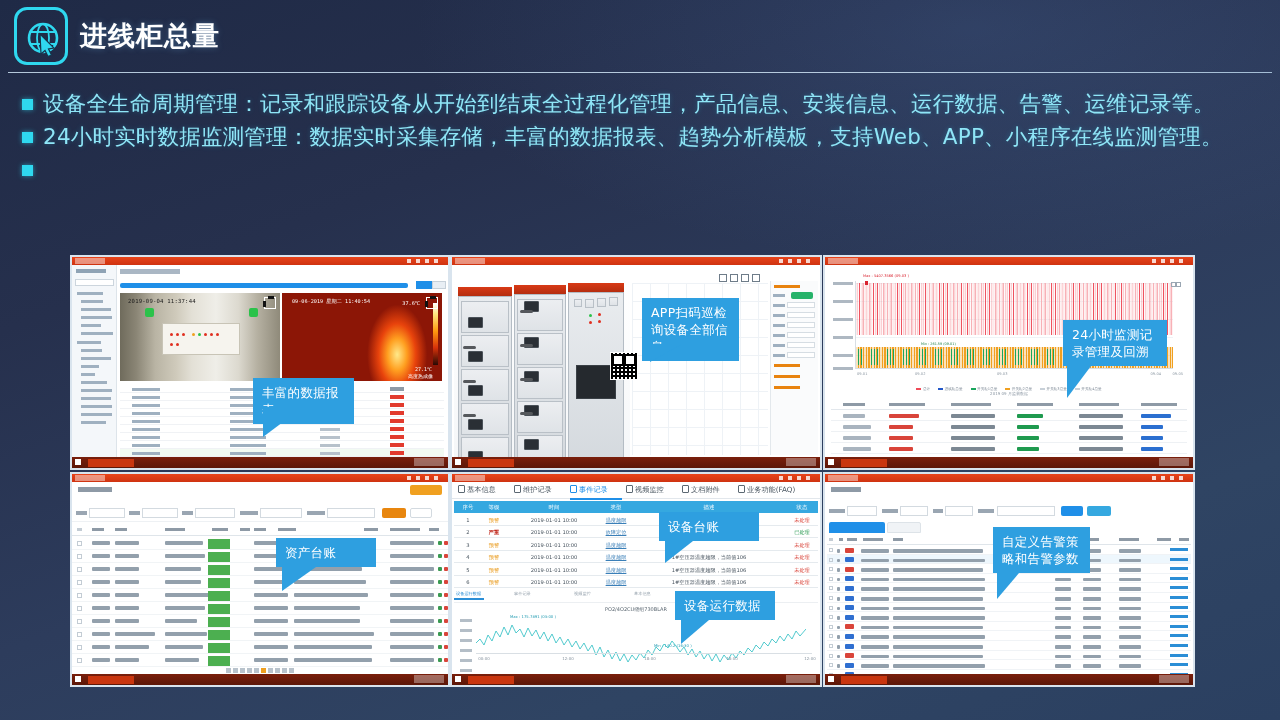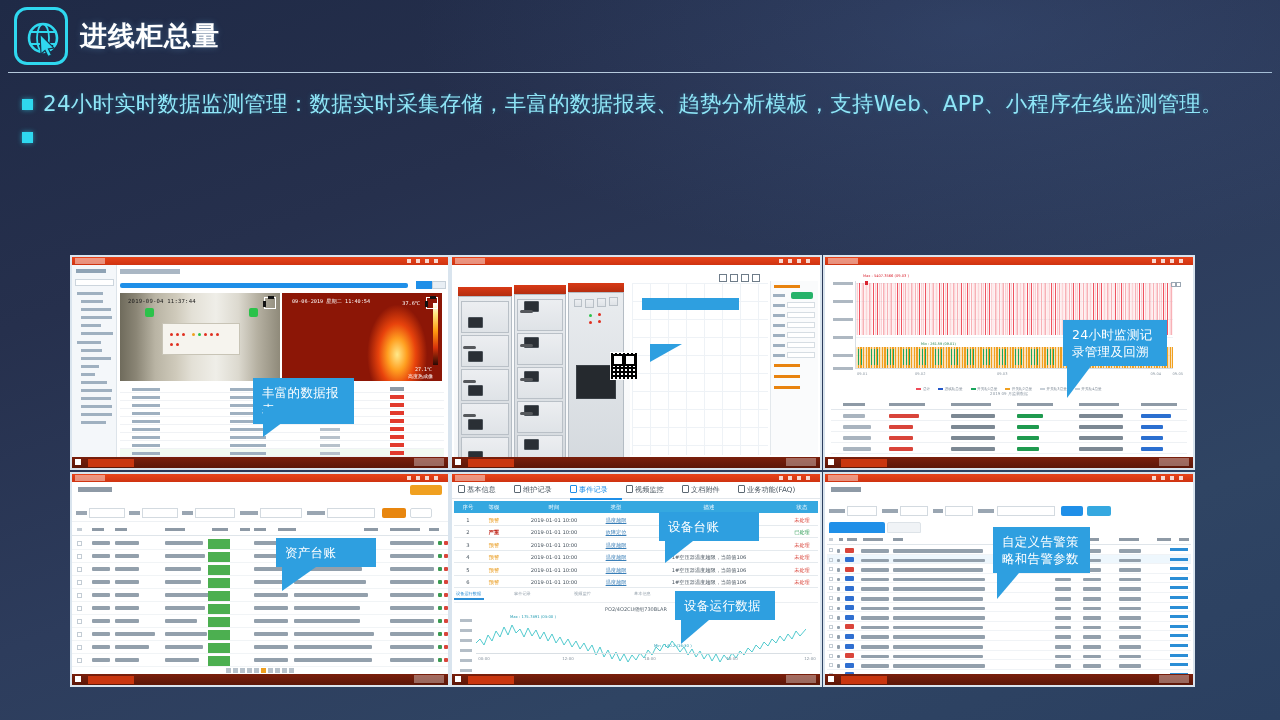--- a/index.html
+++ b/index.html
@@ -338,20 +338,24 @@
       <ellipse cx="19" cy="20" rx="6" ry="14" fill="none" stroke="#2fd8ef" stroke-width="1.8"></ellipse>
       <path d="M5.5 14 H32.5 M5.5 26 H32.5" stroke="#2fd8ef" stroke-width="1.8" fill="none"></path>
       <path d="M16 16 L30 30 L24.5 31 L27.5 37 L24 38.5 L21 32.5 L17 36 Z" fill="#2fd8ef" stroke="#17324a" stroke-width="1.2"></path>
     </svg>
   </div>
   <div class="page-title">进线柜总量</div>
   <div class="header-rule"></div>
 </div>
 
 <div class="bullets">
+  <div class="bullet-row">
+    <div class="bullet-mark"></div>
+    <div class="bullet-text">设备全生命周期管理：记录和跟踪设备从开始到结束全过程化管理，产品信息、安装信息、运行数据、告警、运维记录等。</div>
+  </div>
   <div class="bullet-row">
     <div class="bullet-mark"></div>
     <div class="bullet-text">24小时实时数据监测管理：数据实时采集存储，丰富的数据报表、趋势分析模板，支持Web、APP、小程序在线监测管理。</div>
   </div>
   <div class="bullet-row">
     <div class="bullet-mark"></div>
   </div>
 </div>
 
 <div class="grid">
@@ -1164,20 +1168,21 @@
       <div class="clock"></div>
     </div>
   </div>
 </div>
 
 <div class="callout co1">
   <span>丰富的数据报表</span>
   <span class="tail"></span>
 </div>
 <div class="callout co2">
+  <span>APP扫码巡检询设备全部信息</span>
   <span class="tail"></span>
 </div>
 <div class="callout co3">
   <span>24小时监测记录管理及回溯</span>
   <span class="tail"></span>
 </div>
 <div class="callout co4">
   <span>资产台账</span>
   <span class="tail"></span>
 </div>

